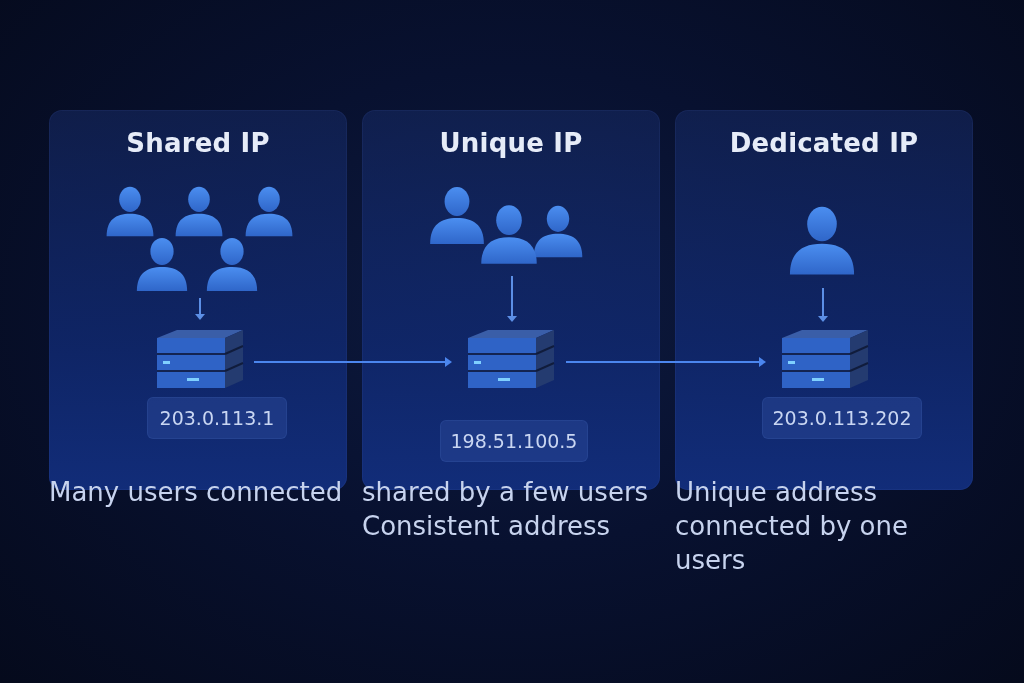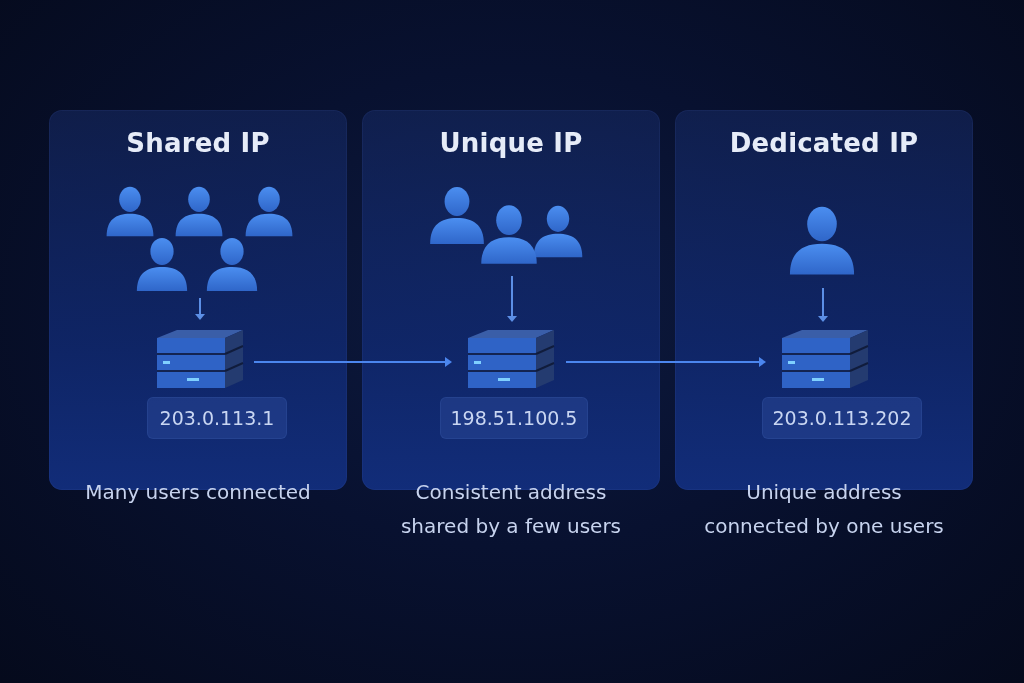--- a/index.html
+++ b/index.html
@@ -18,22 +18,22 @@
     position:absolute;top:18px;left:0;right:0;text-align:center;
     color:#e6ecf8;font-size:26px;font-weight:bold;letter-spacing:0.2px;
   }
   .ipbox{
     position:absolute;top:287px;height:42px;border-radius:6px;
     background:rgba(40,70,150,0.55);
     box-shadow:0 0 0 1px rgba(90,130,210,0.15) inset;
     color:#c9d6f2;font-size:19px;line-height:42px;text-align:center;
   }
   .desc{
-    position:absolute;top:365px;left:0;right:0;text-align:center;
-    color:#c7d3ee;font-size:20px;line-height:34px;
+    position:absolute;top:365px;left:0;right:0;
+    color:#c7d3ee;font-size:26px;line-height:34px;
   }
   .person{position:absolute;}
   .server{position:absolute;}
   .arrow-down{position:absolute;width:2px;background:#5c8fe6;}
   .arrow-down::after{
     content:"";position:absolute;left:-4px;bottom:-2px;
     border-left:5px solid transparent;border-right:5px solid transparent;border-top:6px solid #5c8fe6;
   }
   .hline{position:absolute;height:2px;background:#4b86ee;}
   .hline::after{
@@ -103,24 +103,24 @@
   <svg class="person" style="left:168px;top:90px" width="56" height="62">
       <use href="#person"></use>
     </svg>
   <svg class="person" style="left:115px;top:88px" width="64" height="72">
       <use href="#person"></use>
     </svg>
   <div class="arrow-down" style="left:149px;top:166px;height:44px"></div>
   <svg class="server" style="left:102px;top:218px" width="92" height="62">
       <use href="#server"></use>
     </svg>
-  <div class="ipbox" style="left:78px;width:148px;">198.51.100.5</div>
+  <div class="ipbox" style="left:78px;width:148px;margin-top:23px;">198.51.100.5</div>
   <div class="desc">
+    <div>shared by a few users</div>
     <div>Consistent address</div>
-    <div>shared by a few users</div>
   </div>
 </div>
 
 <div class="panel" style="left:675px;">
   <div class="title">Dedicated IP</div>
   <svg class="person" style="left:110px;top:90px" width="74" height="80">
       <use href="#person"></use>
     </svg>
   <div class="arrow-down" style="left:147px;top:178px;height:32px"></div>
   <svg class="server" style="left:103px;top:218px" width="92" height="62">

